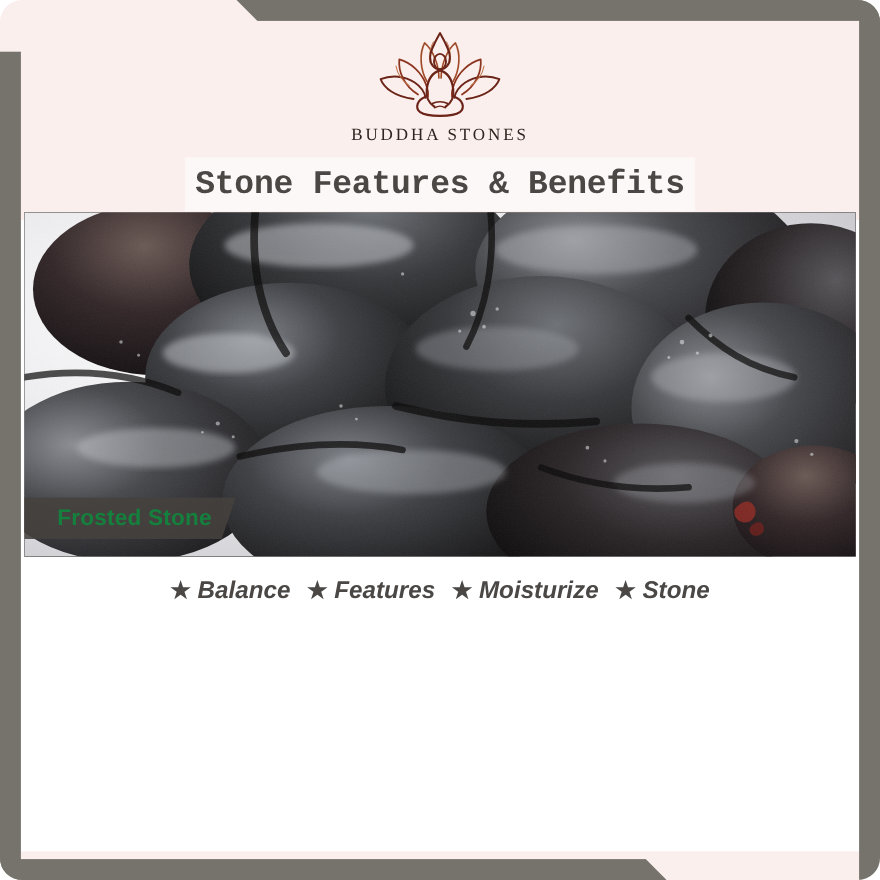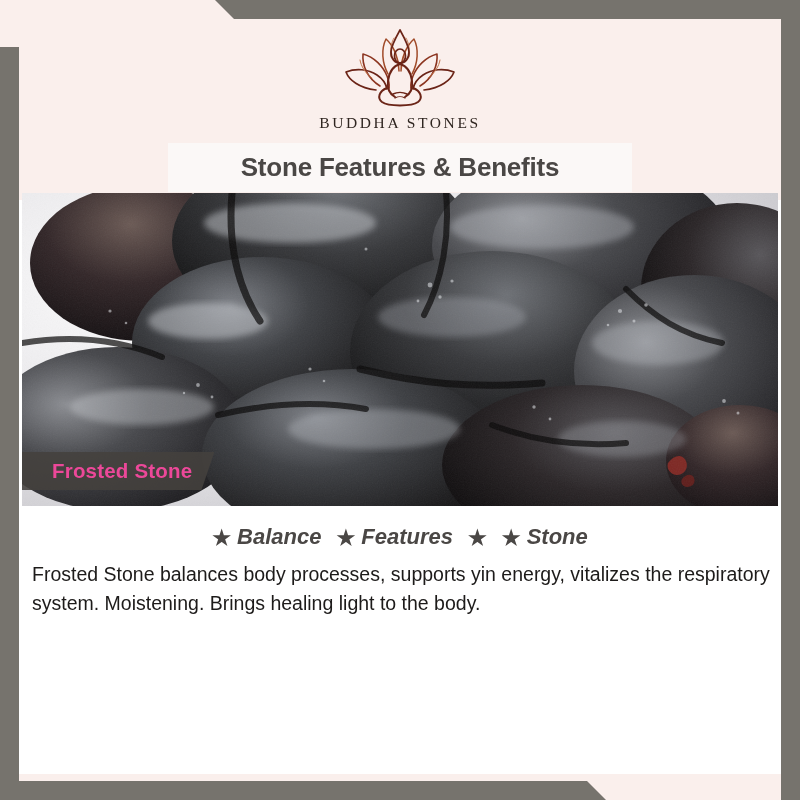--- a/index.html
+++ b/index.html
@@ -10,20 +10,21 @@
     background:#ffffff;
     font-family:"Liberation Sans", sans-serif;
     overflow:hidden;
   }
 
   #poster {
     position:relative;
     width:800px; height:800px;
     background:#ffffff;
     overflow:hidden;
+    border-radius:20px;
   }
 
   
   .frame-top {
     position:absolute; left:0; top:0; width:800px; height:19px;
     background:var(--frame);
     
     clip-path:polygon(215px 0, 800px 0, 800px 19px, 234px 19px);
     z-index:3;
   }
@@ -79,26 +80,26 @@
 
   
   .title-band {
     position:absolute; left:168px; top:143px;
     width:464px; height:49px;
     background:#fbf8f7;
     display:flex; align-items:center; justify-content:center;
     z-index:2;
   }
   .title-band h1 {
-    font-size:26px;
+    font-size:30px;
     font-weight:700;
     color:#4a4745;
     letter-spacing:-0.2px;
     white-space:nowrap;
-    font-family:Liberation Sans, sans-serif;
+    font-family:Liberation Mono, monospace;
   }
 
   
   .photo {
     position:absolute; left:22px; top:193px;
     width:756px; height:313px;
     overflow:hidden;
     background:#171413;
     z-index:1;
   }
@@ -107,21 +108,21 @@
   
   .caption-chip {
     position:absolute; left:22px; top:452px;
     height:38px; padding:0 22px 0 30px;
     background:rgba(68,65,62,0.88);
     display:flex; align-items:center;
     z-index:2;
     clip-path:polygon(0 0, 100% 0, calc(100% - 13px) 100%, 0 100%);
   }
   .caption-chip span {
-    color:#ec4899;
+    color:#15803d;
     font-size:20.5px;
     font-weight:700;
     letter-spacing:0.2px;
     white-space:nowrap;
   }
 
   
   .benefits {
     position:absolute; left:0; top:524px; width:800px;
     display:flex; align-items:center; justify-content:center;
@@ -325,22 +326,22 @@
     <span class="benefit">
       <span class="star">★</span>
       <span class="lbl">Balance</span>
     </span>
     <span class="benefit">
       <span class="star">★</span>
       <span class="lbl">Features</span>
     </span>
     <span class="benefit">
       <span class="star">★</span>
+      <span class="lbl">Moisturize</span>
     </span>
     <span class="benefit">
       <span class="star">★</span>
       <span class="lbl">Stone</span>
     </span>
   </div>
 
-  <p class="desc">Frosted Stone balances body processes, supports yin energy, vitalizes the respiratory system. Moistening. Brings healing light to the body.</p>
 
 </div>
 
 </body></html>

